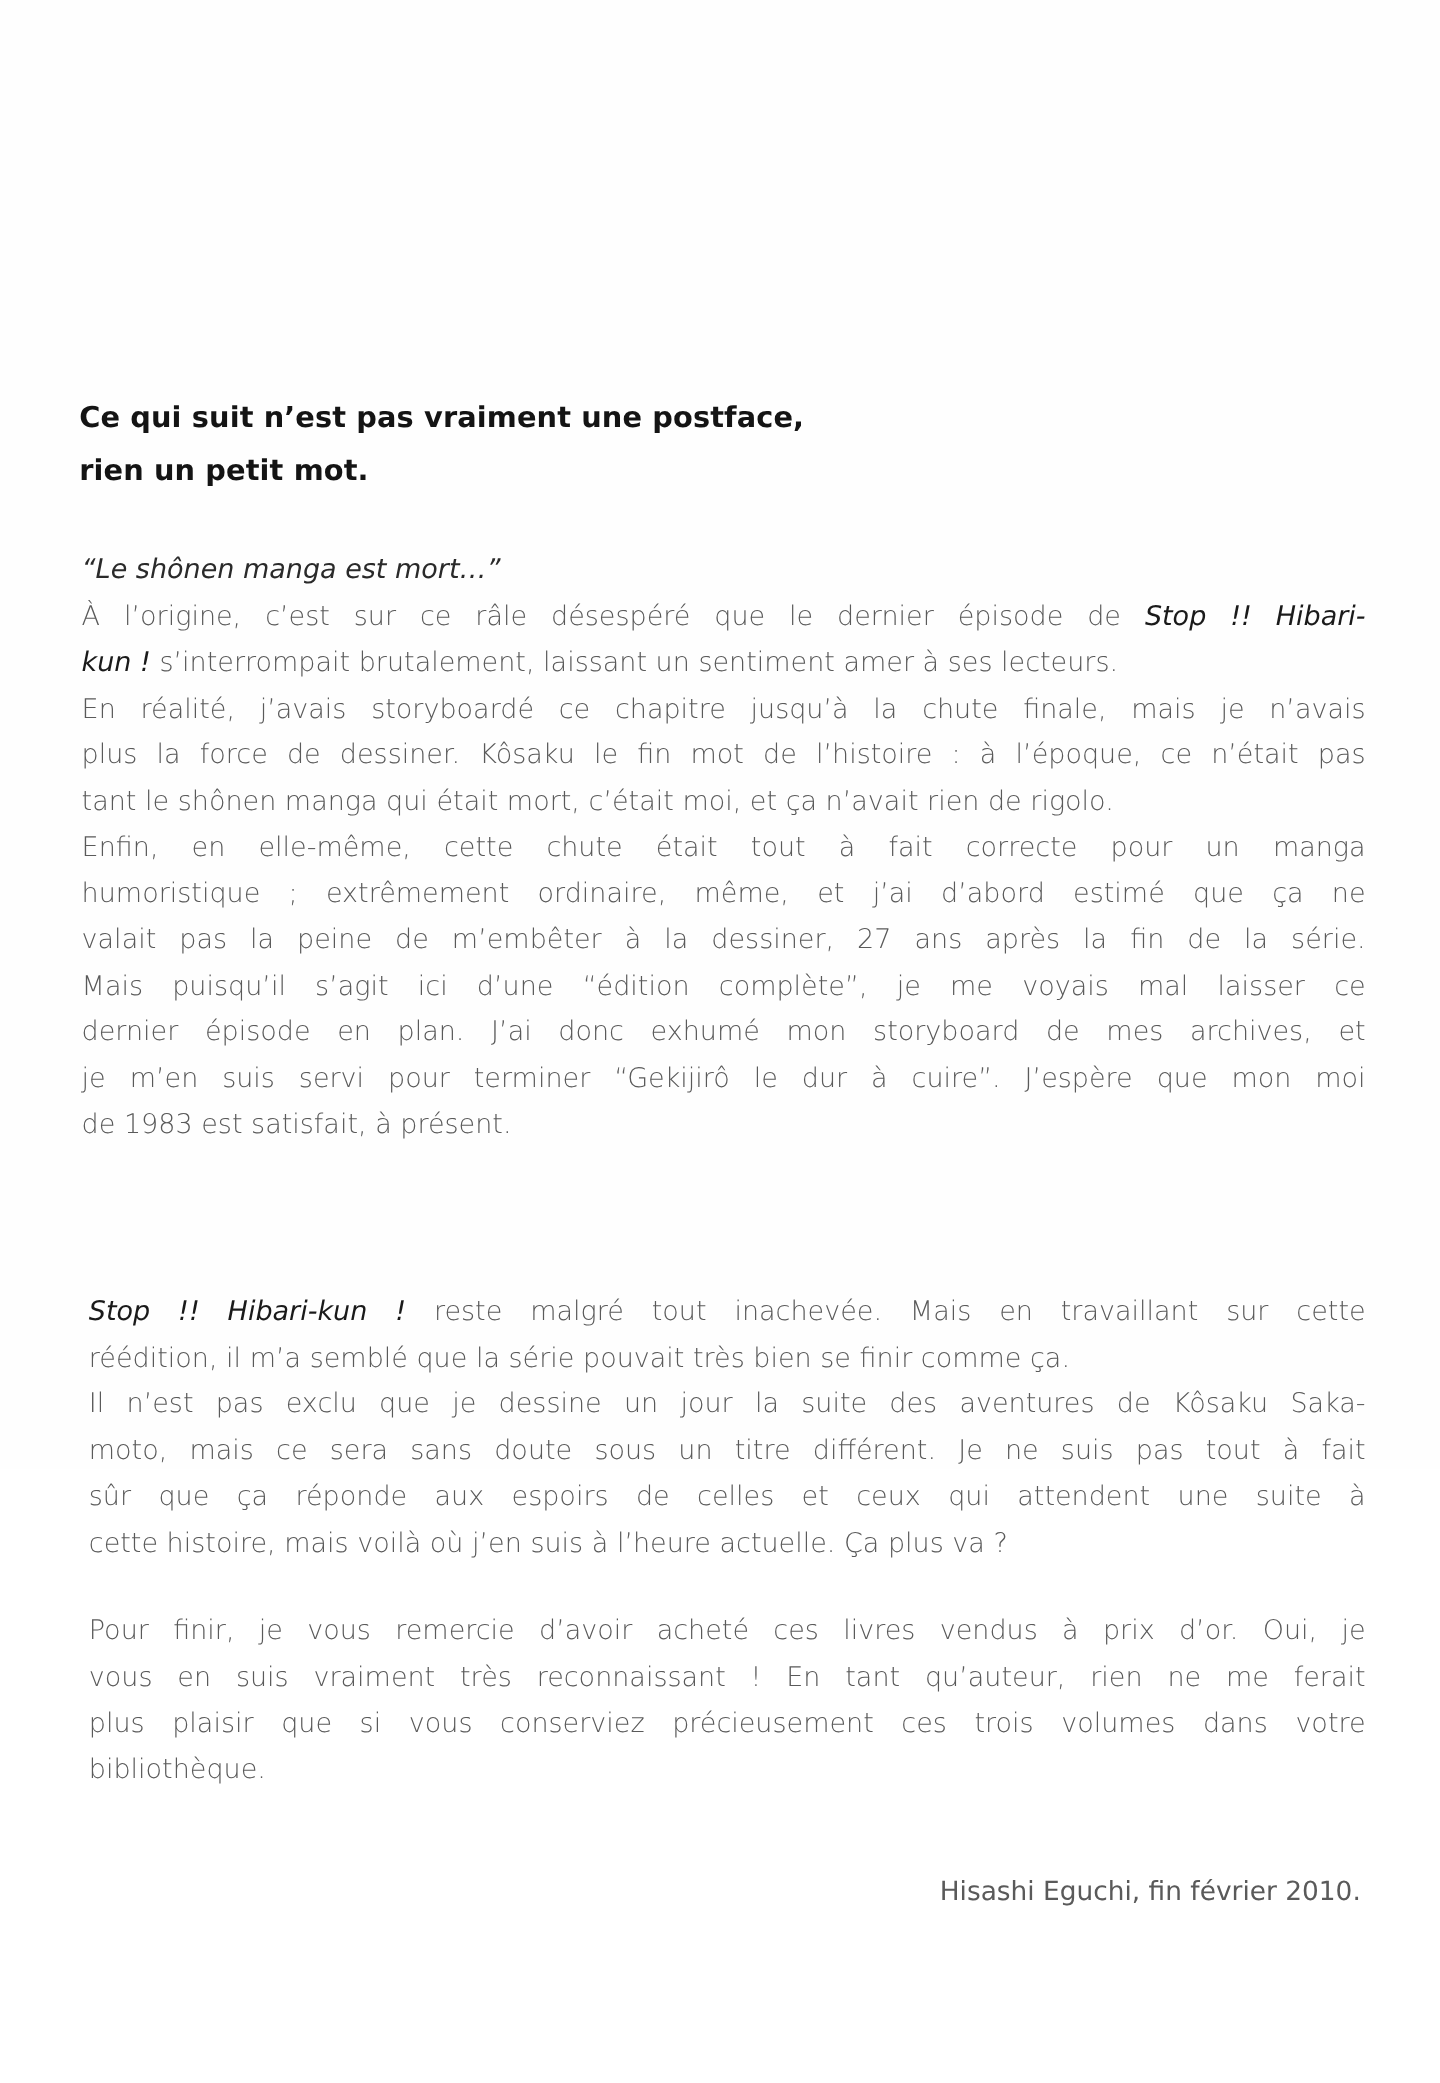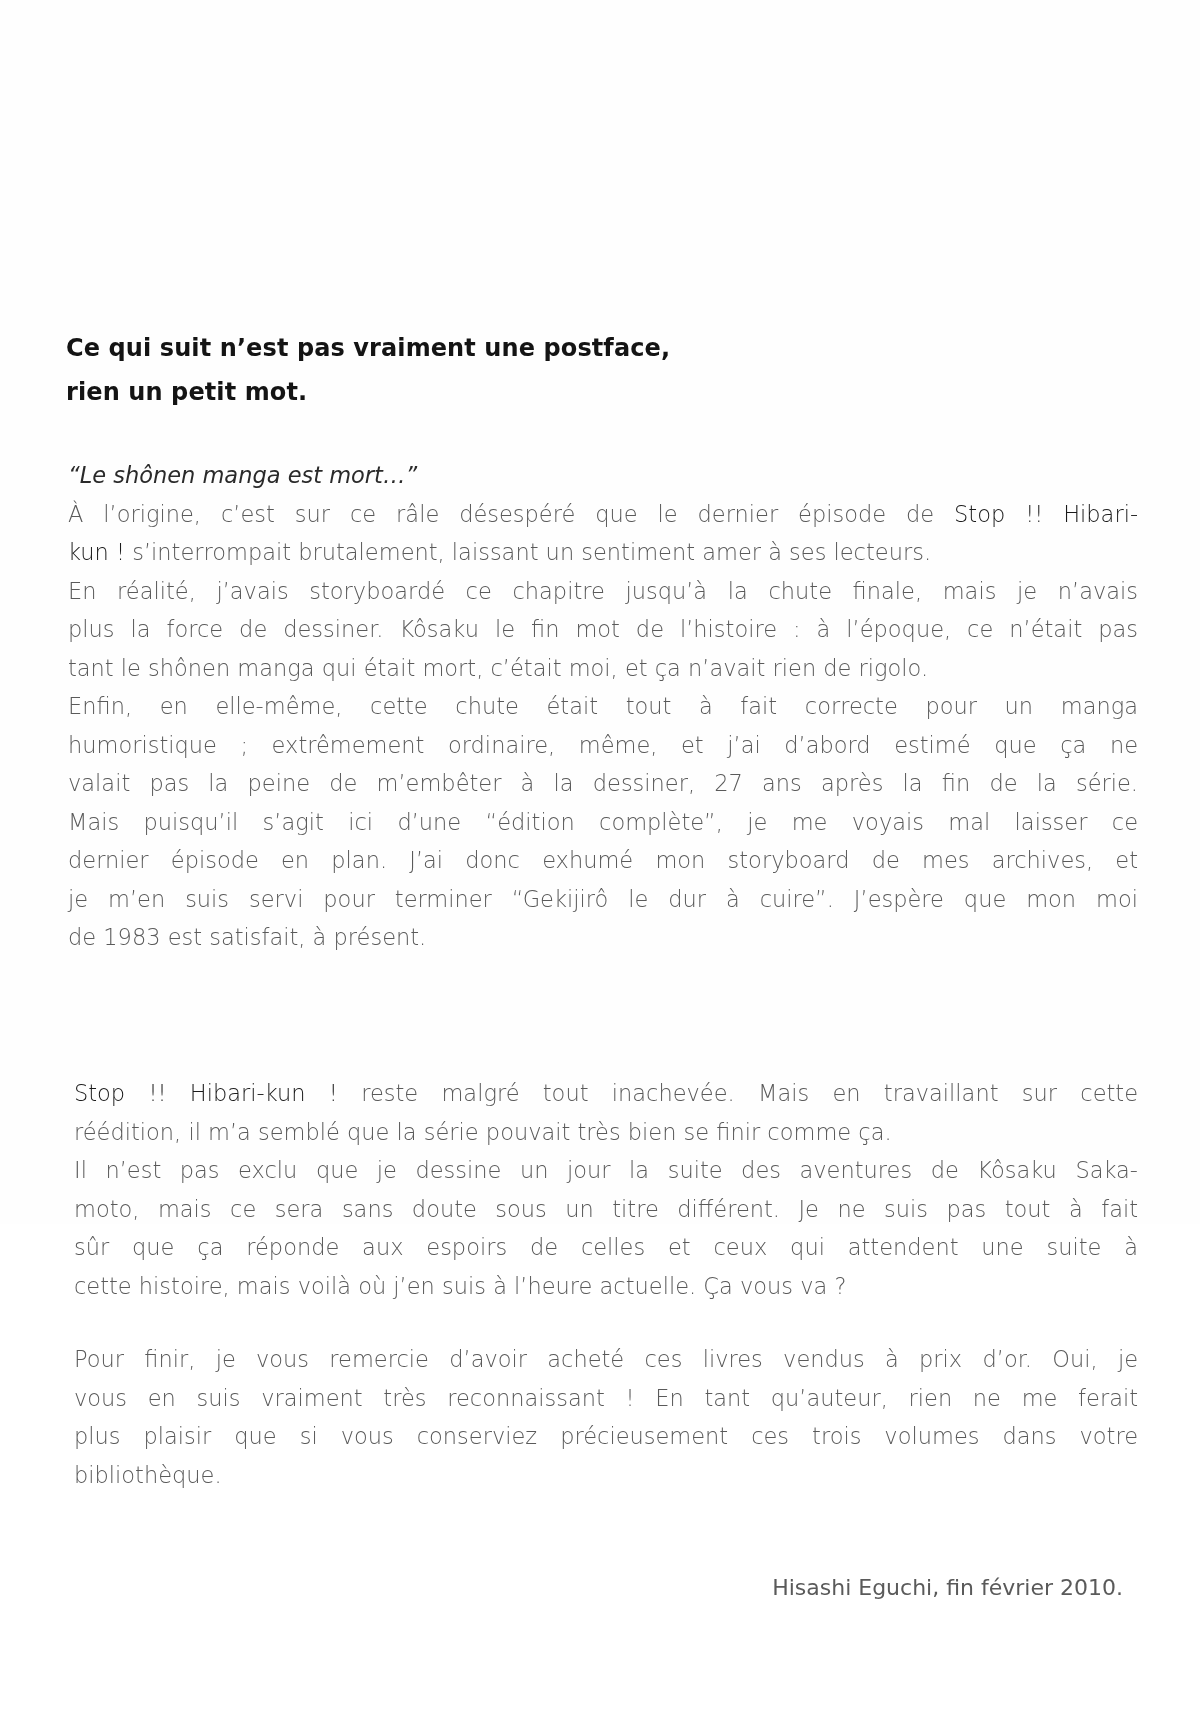--- a/index.html
+++ b/index.html
@@ -50,34 +50,35 @@
       display: block;
       white-space: nowrap;
       font-weight: 300;
     }
     .body-block .line.justify {
       text-align: justify;
       text-align-last: justify;
       white-space: normal;
     }
     .em {
+      font-style: italic;
       color: #1a1a1a;
     }
     .quote-line {
       font-style: italic;
       color: #2a2a2a;
     }
     #p1 { top: 456px; }
     #p2 { top: 1074px; left: 74px; width: 1064px; }
     #p3 { top: 1340px; left: 74px; width: 1064px; }
     .signature {
       position: absolute;
       right: 62px;
       top: 1558px;
-      margin: 15px;
+      margin: 4px;
       font-family: "DejaVu Sans", sans-serif;
       font-size: 22px;
       line-height: 30px;
       color: #5a5a5a;
       white-space: nowrap;
     }
   </style>
 </head>
 <body>
 
@@ -103,21 +104,21 @@
     <span class="line justify">je m’en suis servi pour terminer “Gekijirô le dur à cuire”.  J’espère que mon moi</span>
     <span class="line">de 1983 est satisfait, à présent.</span>
   </div>
 
   <div class="body-block" id="p2">
     <span class="line justify"><span class="em">Stop !! Hibari-kun !</span><span> reste malgré tout inachevée. Mais en travaillant sur cette</span></span>
     <span class="line">réédition, il m’a semblé que la série pouvait très bien se finir comme ça.</span>
     <span class="line justify">Il n’est pas exclu que je dessine un jour la suite des aventures de Kôsaku Saka-</span>
     <span class="line justify">moto, mais ce sera sans doute sous un titre différent. Je ne suis pas tout à fait</span>
     <span class="line justify">sûr que ça réponde aux espoirs de celles et ceux qui attendent une suite à</span>
-    <span class="line">cette histoire, mais voilà où j’en suis à l’heure actuelle. Ça vous va ?</span>
+    <span class="line">cette histoire, mais voilà où j’en suis à l’heure actuelle. Ça plus va ?</span>
   </div>
 
   <div class="body-block" id="p3">
     <span class="line justify">Pour finir, je vous remercie d’avoir acheté ces livres vendus à prix d’or. Oui, je</span>
     <span class="line justify">vous en suis vraiment très reconnaissant ! En tant qu’auteur, rien ne me ferait</span>
     <span class="line justify">plus plaisir que si vous conserviez précieusement ces trois volumes dans votre</span>
     <span class="line">bibliothèque.</span>
   </div>
 
   <p class="signature">Hisashi Eguchi, fin février 2010.</p>

